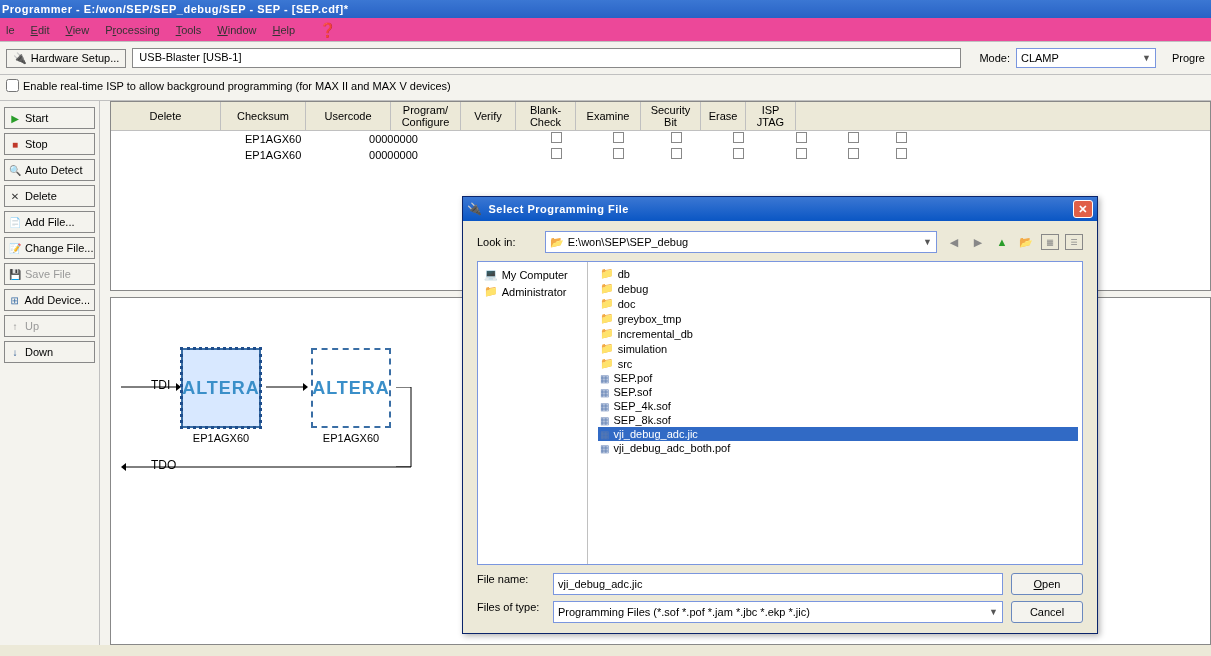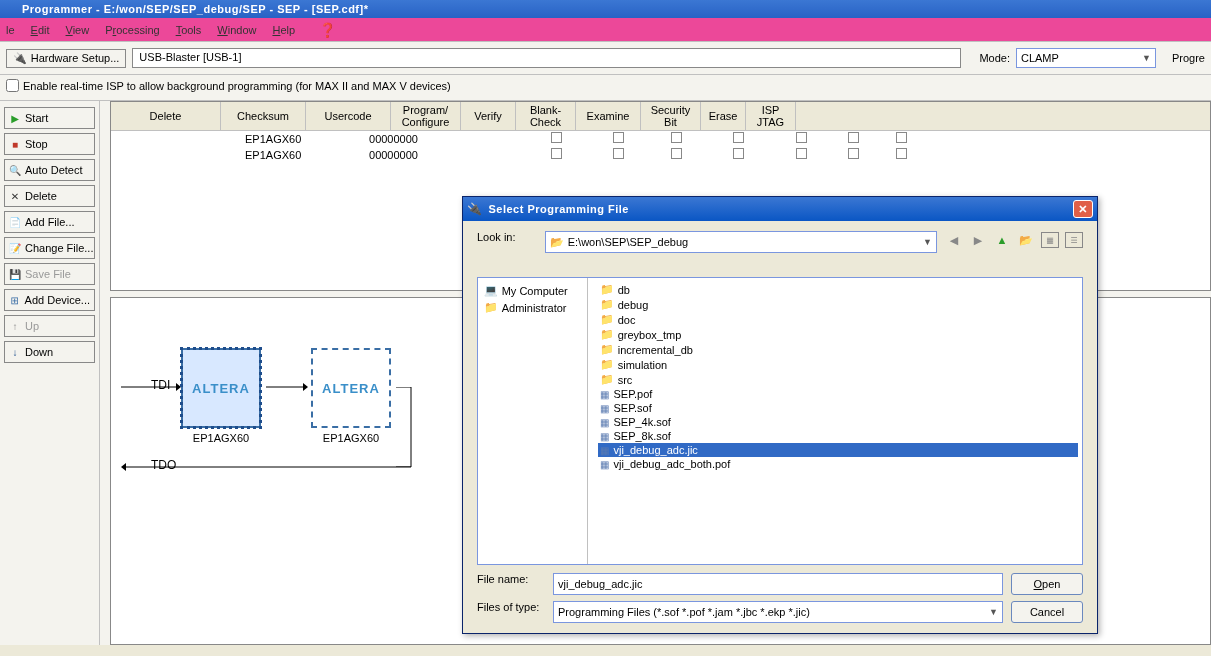--- a/index.html
+++ b/index.html
@@ -1,18 +1,18 @@
 <!DOCTYPE html>
 <html><head>
 <meta charset="utf-8">
 <style>
 * { box-sizing: border-box; margin: 0; padding: 0; font-family: Tahoma, Arial, sans-serif; font-size: 11px; }
 body { background: #ece9d8; width: 1211px; height: 656px; position: relative; overflow: hidden; }
 
-.title-bar { background: linear-gradient(to bottom, #3b77d3, #2862c5); height: 18px; color: #fff; padding: 1px 22px; display: flex; align-items: center; font-family: "Courier New", monospace; font-size: 12px; font-weight: bold; }
+.title-bar { background: linear-gradient(to bottom, #3b77d3, #2862c5); height: 18px; color: #fff; padding: 1px 2px; display: flex; align-items: center; font-family: "Courier New", monospace; font-size: 12px; font-weight: bold; }
 .title-bar span { letter-spacing: 0.5px; }
 
 .menu-bar { background: #ec4899; height: 24px; display: flex; align-items: center; padding: 0 6px; gap: 16px; border-bottom: 1px solid #c0c0c0; }
 .menu-bar .menu-item { color: #333; cursor: pointer; }
 .menu-bar .menu-item u { text-decoration: underline; }
 .menu-icon { margin-left: 8px; font-size: 14px; color: #333; }
 
 .toolbar { background: #f4f3ee; padding: 6px 6px; display: flex; align-items: center; gap: 6px; border-bottom: 1px solid #c0c0c0; }
 .hw-btn { background: #f4f3ee; border: 1px solid #888; padding: 2px 6px; cursor: pointer; display: flex; align-items: center; gap: 4px; }
 .hw-field { flex: 1; border: 1px solid #888; background: #fff; height: 20px; padding: 2px 6px; }
@@ -52,31 +52,31 @@
 
 .chain-area { flex: 1; border: 1px solid #888; margin: 0 0 0 10px; background: #fff; position: relative; padding: 20px; }
 .arrow-label { position: absolute; font-size: 12px; }
 .tdi-label { left: 40px; top: 80px; }
 .tdo-label { left: 40px; top: 160px; }
 .chip { position: absolute; width: 80px; height: 80px; border: 2px dashed #3a6ea5; display: flex; flex-direction: column; align-items: center; justify-content: center; top: 50px; }
 .chip.selected { background: #d8e8ff; border: 2px solid #3a6ea5; }
 .chip.selected::before { content: ""; position: absolute; top: -3px; left: -3px; right: -3px; bottom: -3px; border: 3px dotted #1e4d8c; }
 .chip1 { left: 70px; }
 .chip2 { left: 200px; }
-.chip-logo { color: #3a8fc9; font-weight: bold; font-size: 13px; letter-spacing: 1px; font-family: Arial; }
+.chip-logo { color: #3a8fc9; font-weight: bold; font-size: 18px; letter-spacing: 1px; font-family: Arial; }
 .chip-name { position: absolute; bottom: -18px; font-size: 11px; }
 svg.arrow { position: absolute; }
 
 .dialog { position: absolute; left: 462px; top: 196px; width: 636px; height: 438px; background: #ece9d8; border: 1px solid #0a246a; box-shadow: 2px 2px 6px rgba(0,0,0,0.3); display: flex; flex-direction: column; }
 .dlg-title { background: linear-gradient(to bottom, #3b77d3, #0a56c4); height: 24px; display: flex; align-items: center; padding: 0 4px; color: #fff; font-family: "Courier New", monospace; font-weight: bold; font-size: 13px; letter-spacing: 0.5px; }
 .dlg-title .dlg-icon { margin-right: 6px; font-size: 12px; }
 .dlg-close { margin-left: auto; width: 20px; height: 18px; background: #e06048; border: 1px solid #fff; border-radius: 3px; color: #fff; display: flex; align-items: center; justify-content: center; font-weight: bold; cursor: pointer; font-size: 11px; }
 
 .dlg-body { flex: 1; padding: 10px 14px; display: flex; flex-direction: column; }
-.lookin-row { display: flex; align-items: flex-start; gap: 8px; margin-bottom: 24px; }
+.lookin-row { display: flex; align-items: center; gap: 8px; margin-bottom: 8px; }
 .lookin-label { width: 60px; }
 .lookin-select { flex: 1; height: 22px; border: 1px solid #7a96df; background: #fff; display: flex; align-items: center; padding: 0 4px; gap: 4px; }
 .lookin-icons { display: flex; gap: 6px; align-items: center; }
 .nav-icon { width: 18px; height: 18px; display: flex; align-items: center; justify-content: center; color: #888; cursor: pointer; }
 .nav-icon.green { color: #2a9d2a; }
 .nav-icon.folder { color: #e5b94a; }
 .nav-icon.box { border: 1px solid #888; width: 18px; height: 16px; font-size: 8px; }
 
 .browser { flex: 1; display: flex; gap: 6px; border: 1px solid #7a96df; background: #fff; margin-bottom: 8px; }
 .places { width: 110px; border-right: 1px solid #c0c0c0; padding: 4px; }

